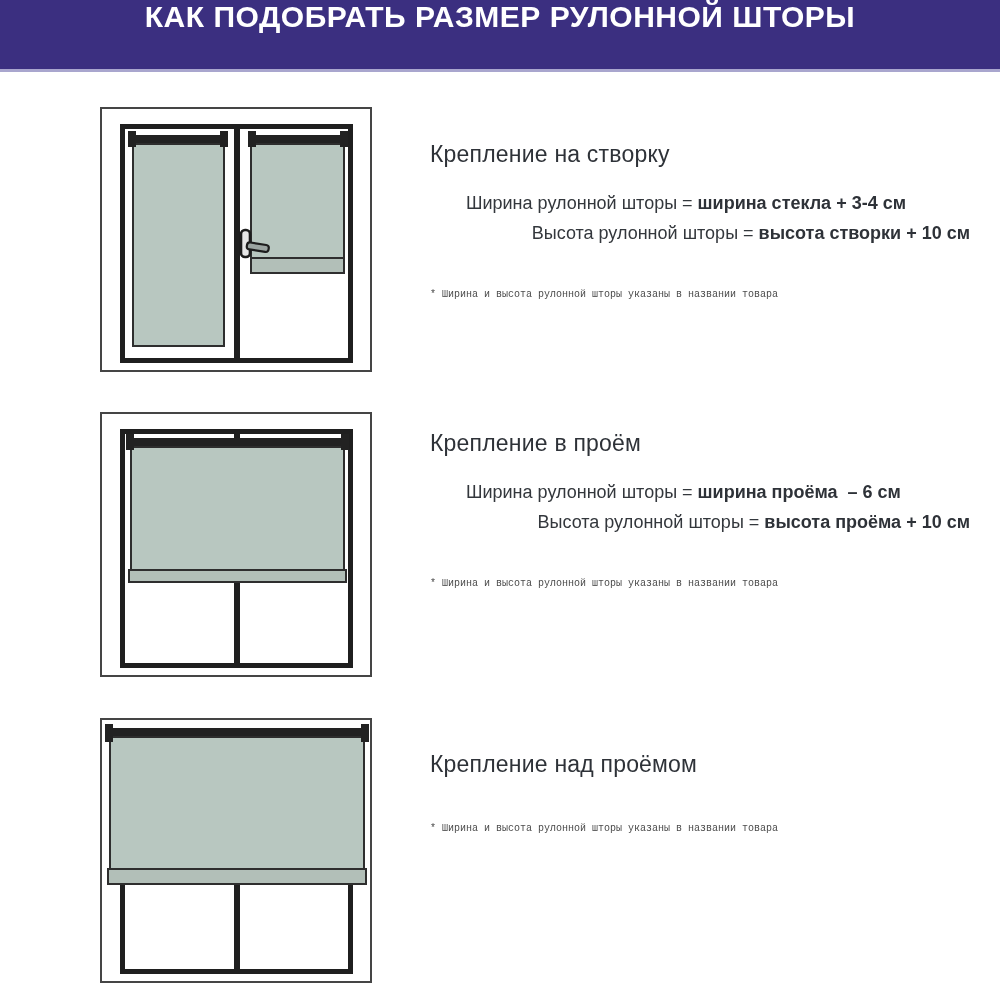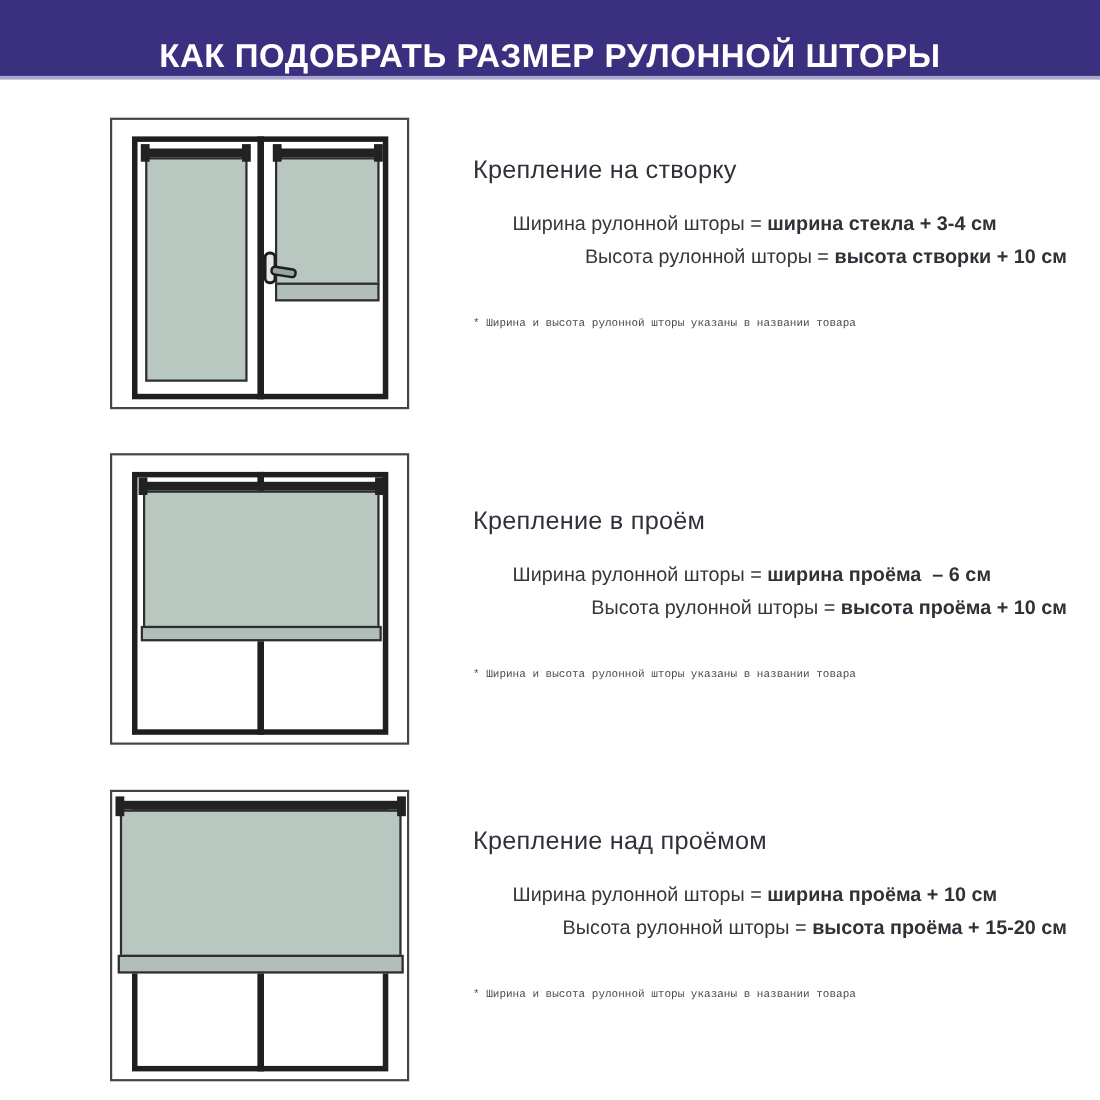--- a/index.html
+++ b/index.html
@@ -2,21 +2,21 @@
 <html style="--header-bg: #3b2f80; --header-edge: #a9a6ce; --header-text: #ffffff; --outer-border: #454545; --frame: #1f1f1f; --bar: #222222; --outline: #2e2e2e; --fabric: #b8c7c0; --hem: #b2bfb8; --glass: #fdc300; --heading-text: #2e3238; --body-text: #33373c; --footnote-text: #4b4b4b;"><head>
 <meta charset="utf-8">
 <style>
   html,body{margin:0;padding:0;background:#fff;}
   .canvas{position:relative;width:1000px;height:1000px;background:#ffffff;
           font-family:"Liberation Sans", sans-serif;overflow:hidden;}
 
   
   .banner{position:absolute;left:0;top:0;width:1000px;height:69px;
           background:var(--header-bg);border-bottom:3px solid var(--header-edge);
-          display:flex;align-items:flex-end;justify-content:center;}
+          display:flex;align-items:flex-start;justify-content:center;}
   .banner h1{margin:0;color:var(--header-text);font-size:30px;font-weight:700;
              letter-spacing:.5px;white-space:nowrap;}
 
   
   .textblock{position:absolute;left:430px;width:540px;}
   .textblock h2{margin:0;font-size:23px;line-height:28px;font-weight:400;
                 color:var(--heading-text);letter-spacing:.2px;}
   .formulas{margin-top:24px;margin-left:36px;}
   .formula{margin:0;font-size:18px;line-height:22px;color:var(--body-text);
            white-space:pre-wrap;}
@@ -106,21 +106,21 @@
     <div class="frame"></div>
     <div class="mullion"></div>
     <div class="glass g1"></div>
     <div class="glass g2"></div>
     <div class="cap c1"></div>
     <div class="cap c2"></div>
     <div class="rbar b1"></div>
     <div class="fabric f1"></div>
     <div class="hem h1"></div>
   </div>
-  <div class="textblock" style="top:459px;">
+  <div class="textblock" style="top:429px;">
     <h2>Крепление в проём</h2>
     <div class="formulas">
       <p class="formula"><span>Ширина рулонной шторы = </span><b>ширина проёма  – 6 см</b></p>
       <p class="formula"><span>Высота рулонной шторы = </span><b>высота проёма + 10 см</b></p>
     </div>
     <p class="footnote">* Ширина и высота рулонной шторы указаны в названии товара</p>
   </div>
 
   <div class="diagram d3" style="top:718px;">
     <div class="frame"></div>
@@ -128,20 +128,16 @@
     <div class="glass g1"></div>
     <div class="glass g2"></div>
     <div class="cap c1"></div>
     <div class="cap c2"></div>
     <div class="rbar b1"></div>
     <div class="fabric f1"></div>
     <div class="hem h1"></div>
   </div>
   <div class="textblock" style="top:750px;">
     <h2>Крепление над проёмом</h2>
-    <div class="formulas">
-      <p class="formula"><span>Ширина рулонной шторы = </span><b>ширина проёма + 10 см</b></p>
-      <p class="formula"><span>Высота рулонной шторы = </span><b>высота проёма + 15-20 см</b></p>
-    </div>
     <p class="footnote">* Ширина и высота рулонной шторы указаны в названии товара</p>
   </div>
 
 </div>
 
 </body></html>

